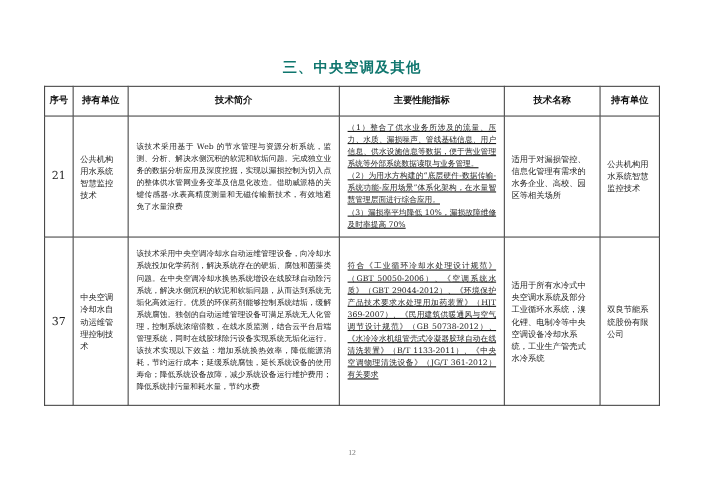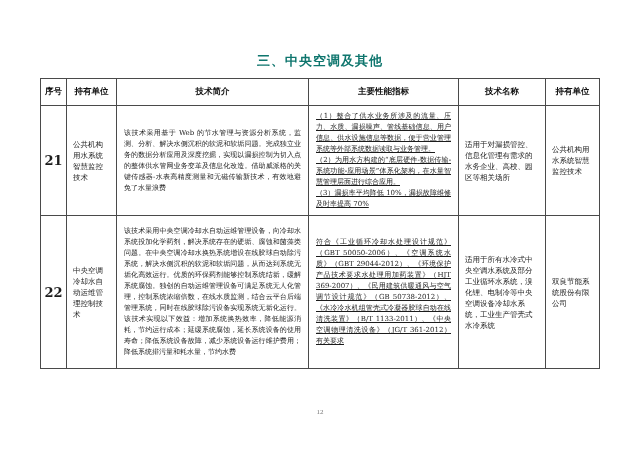--- a/index.html
+++ b/index.html
@@ -41,23 +41,22 @@
     font-family: "Liberation Sans", "DejaVu Sans", sans-serif;
     font-weight: bold;
     font-size: 8.5px;
     height: 22px;
     text-align: center;
     color: #111;
     padding: 2px;
   }
   .cell-center {
     text-align: center;
-    font-size: 13px;
+    font-size: 10px;
     padding: 2px;
-    font-weight: bold;
   }
   .cell-name {
     font-size: 7.5px;
     padding: 3px 6px;
     line-height: 11px;
     text-align: left;
   }
   .cell-text {
     font-size: 7px;
     line-height: 11px;
@@ -112,21 +111,21 @@
       <td class="cell-text">
         <p>（1）整合了供水业务所涉及的流量、压力、水质、漏损噪声、管线基础信息、用户信息、供水设施信息等数据，便于营业管理系统等外部系统数据读取与业务管理。</p>
         <p>（2）为用水方构建的“底层硬件-数据传输-系统功能-应用场景”体系化架构，在水量智慧管理层面进行综合应用。</p>
         <p>（3）漏损率平均降低 10%，漏损故障维修及时率提高 70%</p>
       </td>
       <td class="cell-name">适用于对漏损管控、信息化管理有需求的水务企业、高校、园区等相关场所</td>
       <td class="cell-name">公共机构用水系统智慧监控技术</td>
     </tr>
 
     <tr class="row-22">
-      <td class="cell-center">22</td>
+      <td class="cell-center">37</td>
       <td class="cell-name">中央空调冷却水自动运维管理控制技术</td>
       <td class="cell-text">该技术采用中央空调冷却水自动运维管理设备，向冷却水系统投加化学药剂，解决系统存在的硬垢、腐蚀和菌藻类问题。在中央空调冷却水换热系统增设在线胶球自动除污系统，解决水侧沉积的软泥和软垢问题，从而达到系统无垢化高效运行。优质的环保药剂能够控制系统结垢，缓解系统腐蚀。独创的自动运维管理设备可满足系统无人化管理，控制系统浓缩倍数，在线水质监测，结合云平台后端管理系统，同时在线胶球除污设备实现系统无垢化运行。该技术实现以下效益：增加系统换热效率，降低能源消耗，节约运行成本；延缓系统腐蚀，延长系统设备的使用寿命；降低系统设备故障，减少系统设备运行维护费用；降低系统排污量和耗水量，节约水费</td>
       <td class="cell-text">
         <p>符合《工业循环冷却水处理设计规范》（GBT 50050-2006）、《空调系统水质》（GBT 29044-2012）、《环境保护产品技术要求水处理用加药装置》（HJT 369-2007）、《民用建筑供暖通风与空气调节设计规范》（GB 50738-2012）、《水冷冷水机组管壳式冷凝器胶球自动在线清洗装置》（B/T 1133-2011）、《中央空调物理清洗设备》（JG/T 361-2012）有关要求</p>
       </td>
       <td class="cell-name">适用于所有水冷式中央空调水系统及部分工业循环水系统，溴化锂、电制冷等中央空调设备冷却水系统，工业生产管壳式水冷系统</td>
       <td class="cell-name">双良节能系统股份有限公司</td>
     </tr>
   </tbody>
     </table>

